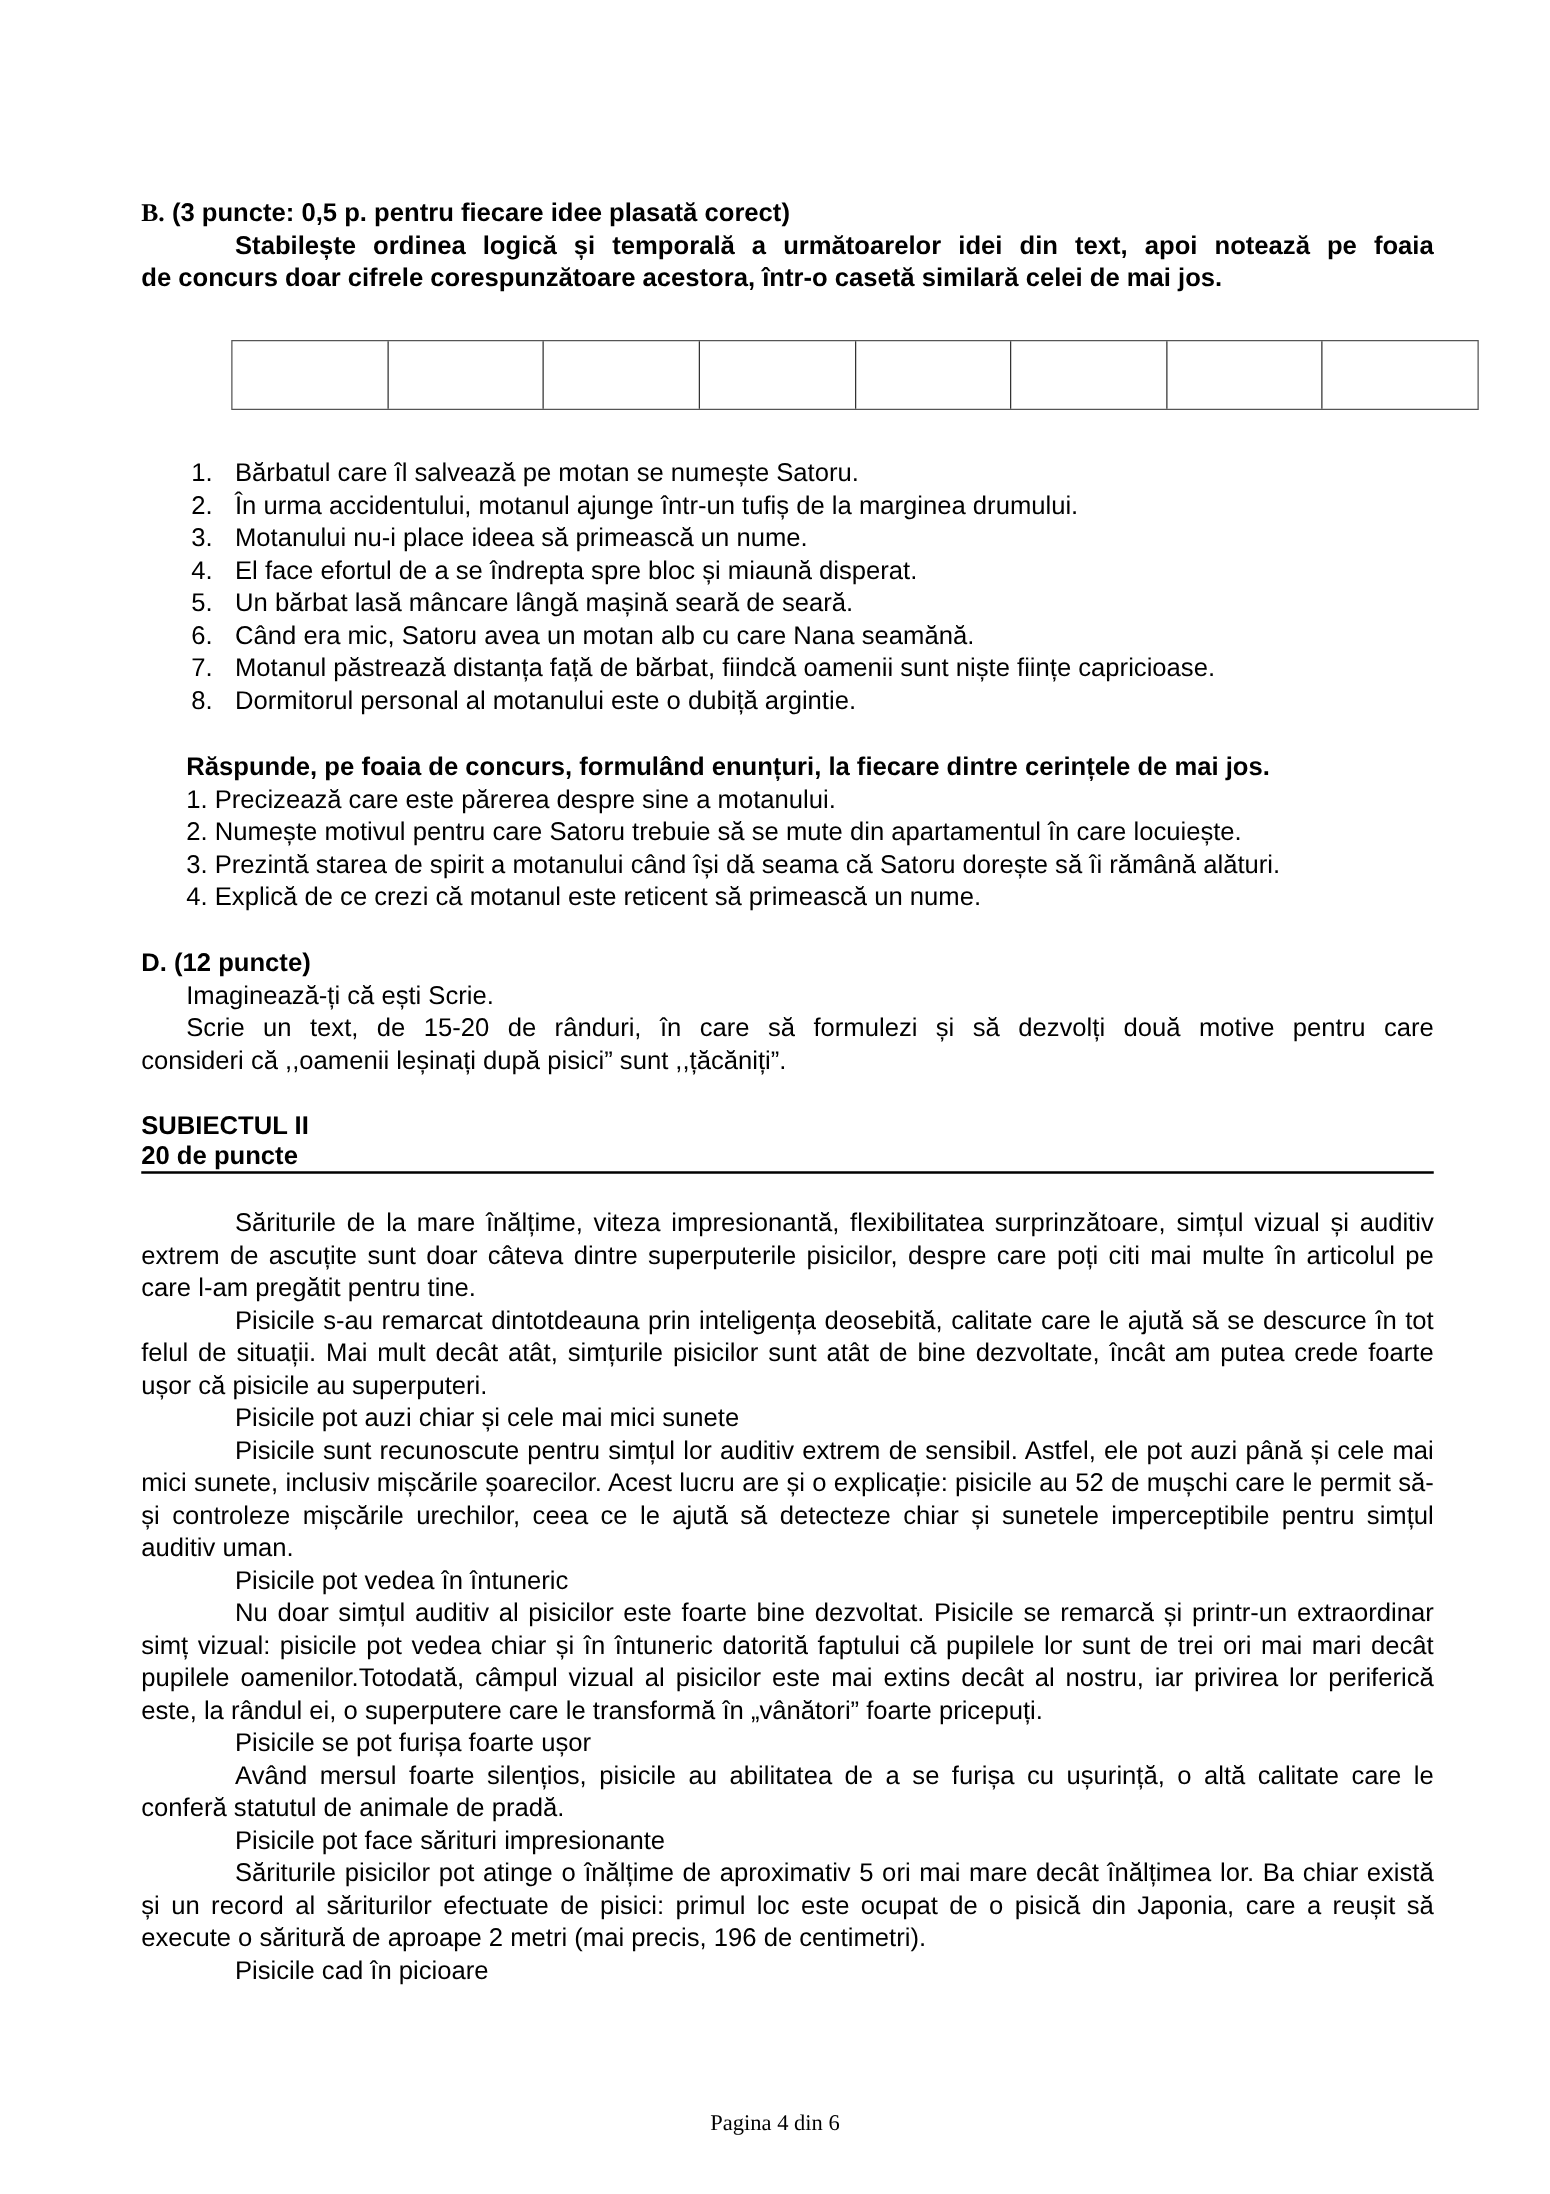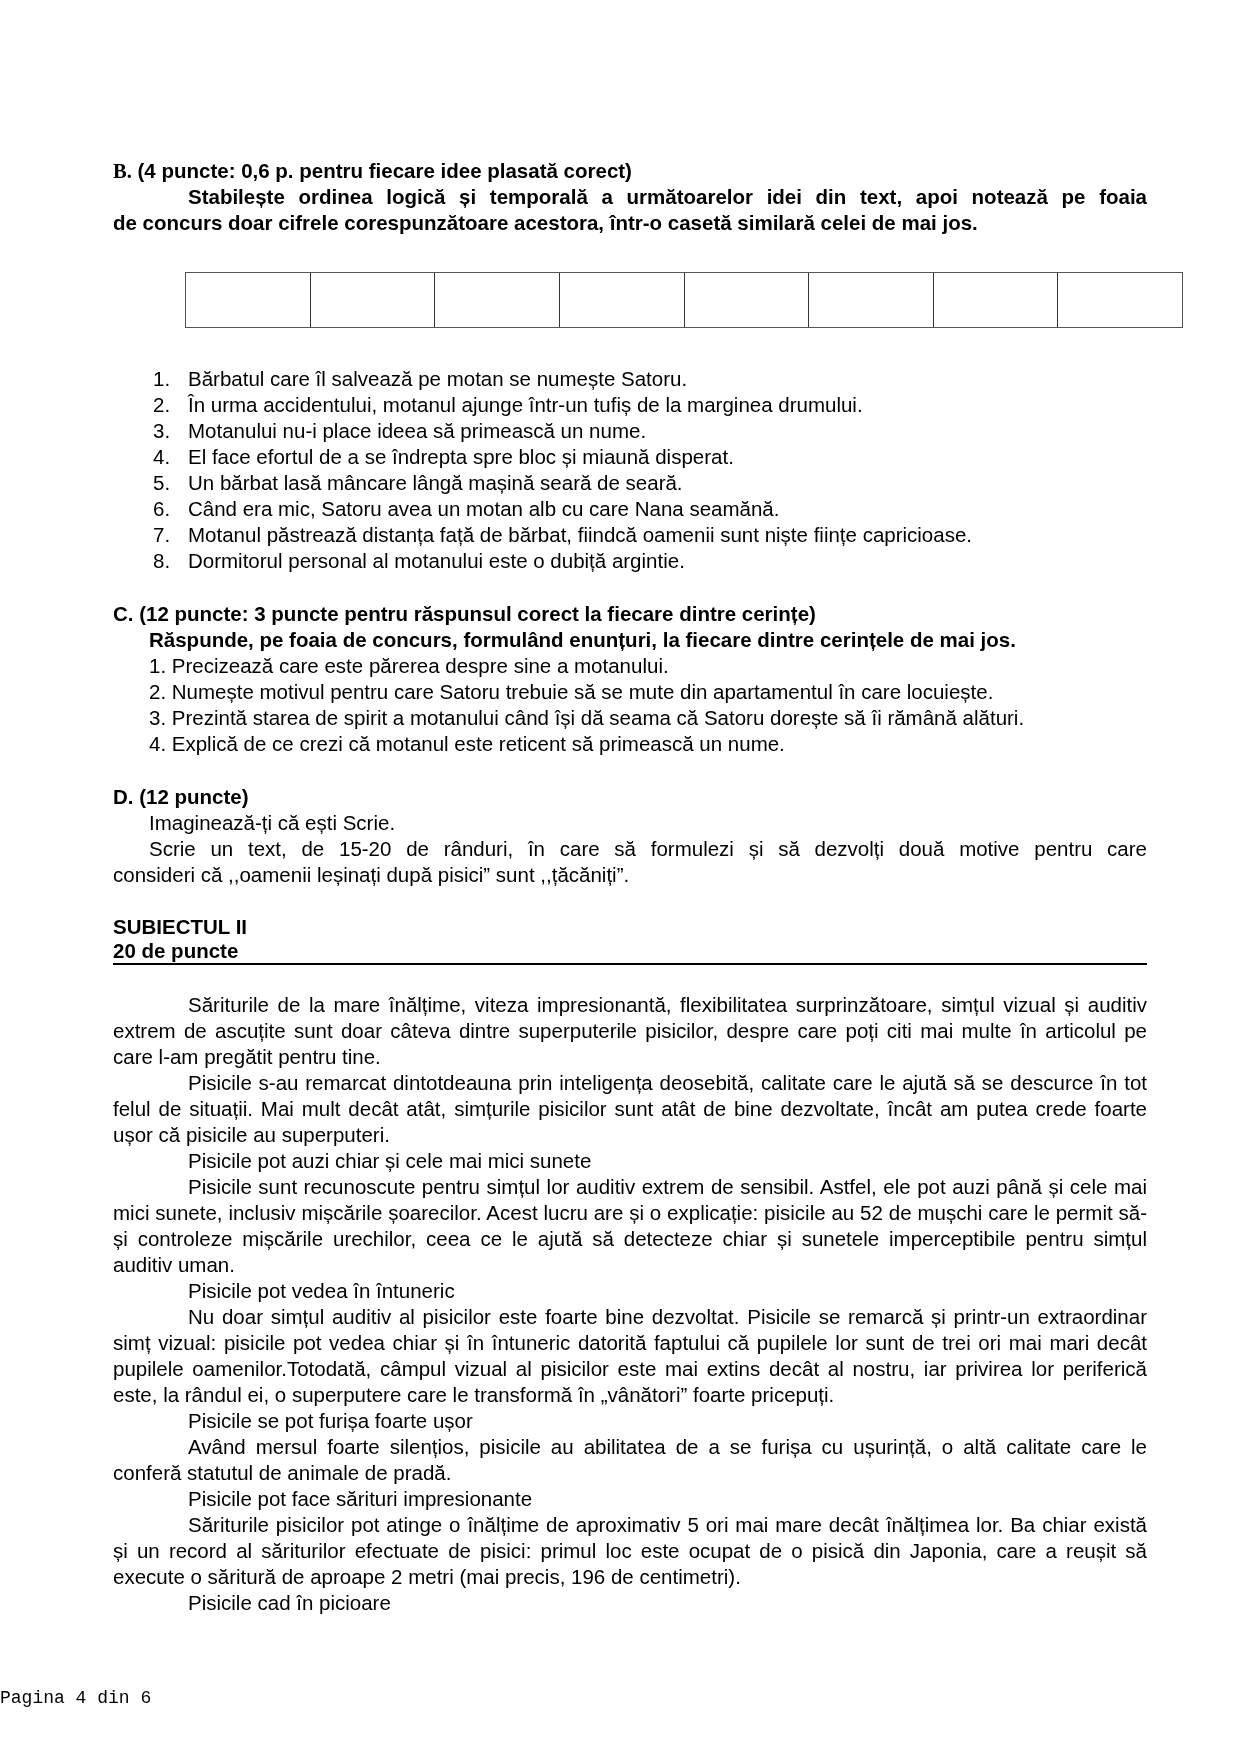--- a/index.html
+++ b/index.html
@@ -36,31 +36,31 @@
   .subj {
     margin-top: 27px; display: flex; justify-content: space-between;
     font-weight: bold; border-bottom: 2px solid #000; line-height: 24px; flex-direction: column;
   }
   .subj span { text-decoration: none; }
   .article { margin-top: 27px; }
   .para { text-indent: 75px; text-align: justify; margin: 0; }
   .heading { padding-left: 75px; font-weight: normal; }
 
   .footer {
-    position: absolute; top: 1688px; left: 0; width: 1240px; 
-    font-family: Liberation Mono, monospace; font-size: 18px;
+    position: absolute; top: 1688px; left: 0; width: 1240px; text-align: center;
+    font-family: Liberation Serif, serif; font-size: 18px;
   }
 </style>
 </head>
 <body>
 
 <div class="page">
 
   <div class="line b">
-    <span class="serif">B.</span><span> (4 puncte: 0,6 p. pentru fiecare idee plasată corect)</span>
+    <span class="serif">B.</span><span> (3 puncte: 0,5 p. pentru fiecare idee plasată corect)</span>
   </div>
   <div class="line b justify ind1">Stabilește ordinea logică și temporală a următoarelor idei din text, apoi notează pe foaia</div>
   <div class="line b">de concurs doar cifrele corespunzătoare acestora, într-o casetă similară celei de mai jos.</div>
 
   <div class="box">
     <div class="cell"></div>
     <div class="cell"></div>
     <div class="cell"></div>
     <div class="cell"></div>
     <div class="cell"></div>
@@ -98,21 +98,20 @@
         <span class="num">7.</span>
         <span>Motanul păstrează distanța față de bărbat, fiindcă oamenii sunt niște ființe capricioase.</span>
       </li>
     <li>
         <span class="num">8.</span>
         <span>Dormitorul personal al motanului este o dubiță argintie.</span>
       </li>
   </ul>
 
   <div class="sect">
-    <div class="line b">C. (12 puncte: 3 puncte pentru răspunsul corect la fiecare dintre cerințe)</div>
     <div class="line b ind2">Răspunde, pe foaia de concurs, formulând enunțuri, la fiecare dintre cerințele de mai jos.</div>
     <ul class="list2">
       <li>1. Precizează care este părerea despre sine a motanului.</li>
       <li>2. Numește motivul pentru care Satoru trebuie să se mute din apartamentul în care locuiește.</li>
       <li>3. Prezintă starea de spirit a motanului când își dă seama că Satoru dorește să îi rămână alături.</li>
       <li>4. Explică de ce crezi că motanul este reticent să primească un nume.</li>
     </ul>
   </div>
 
   <div class="sect">

